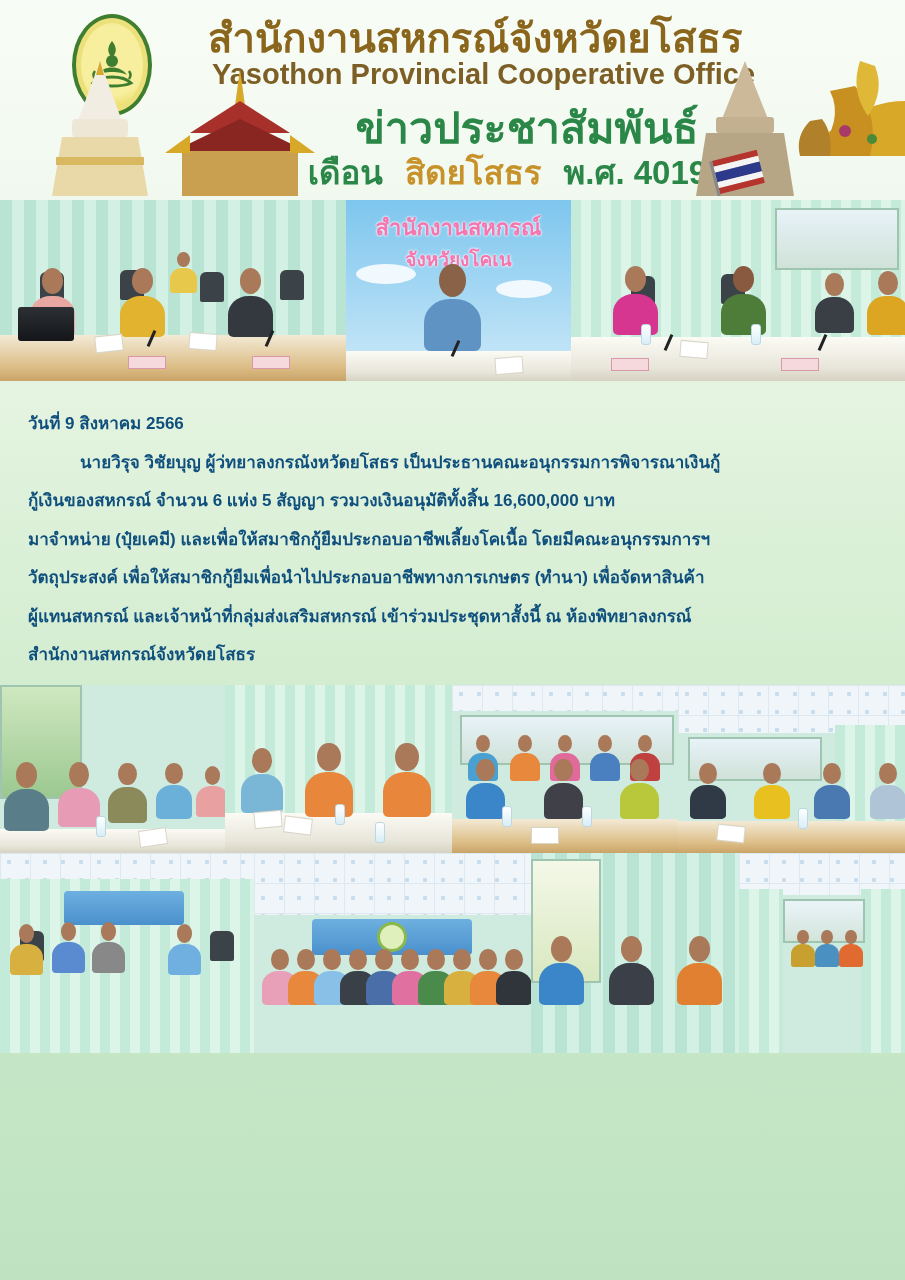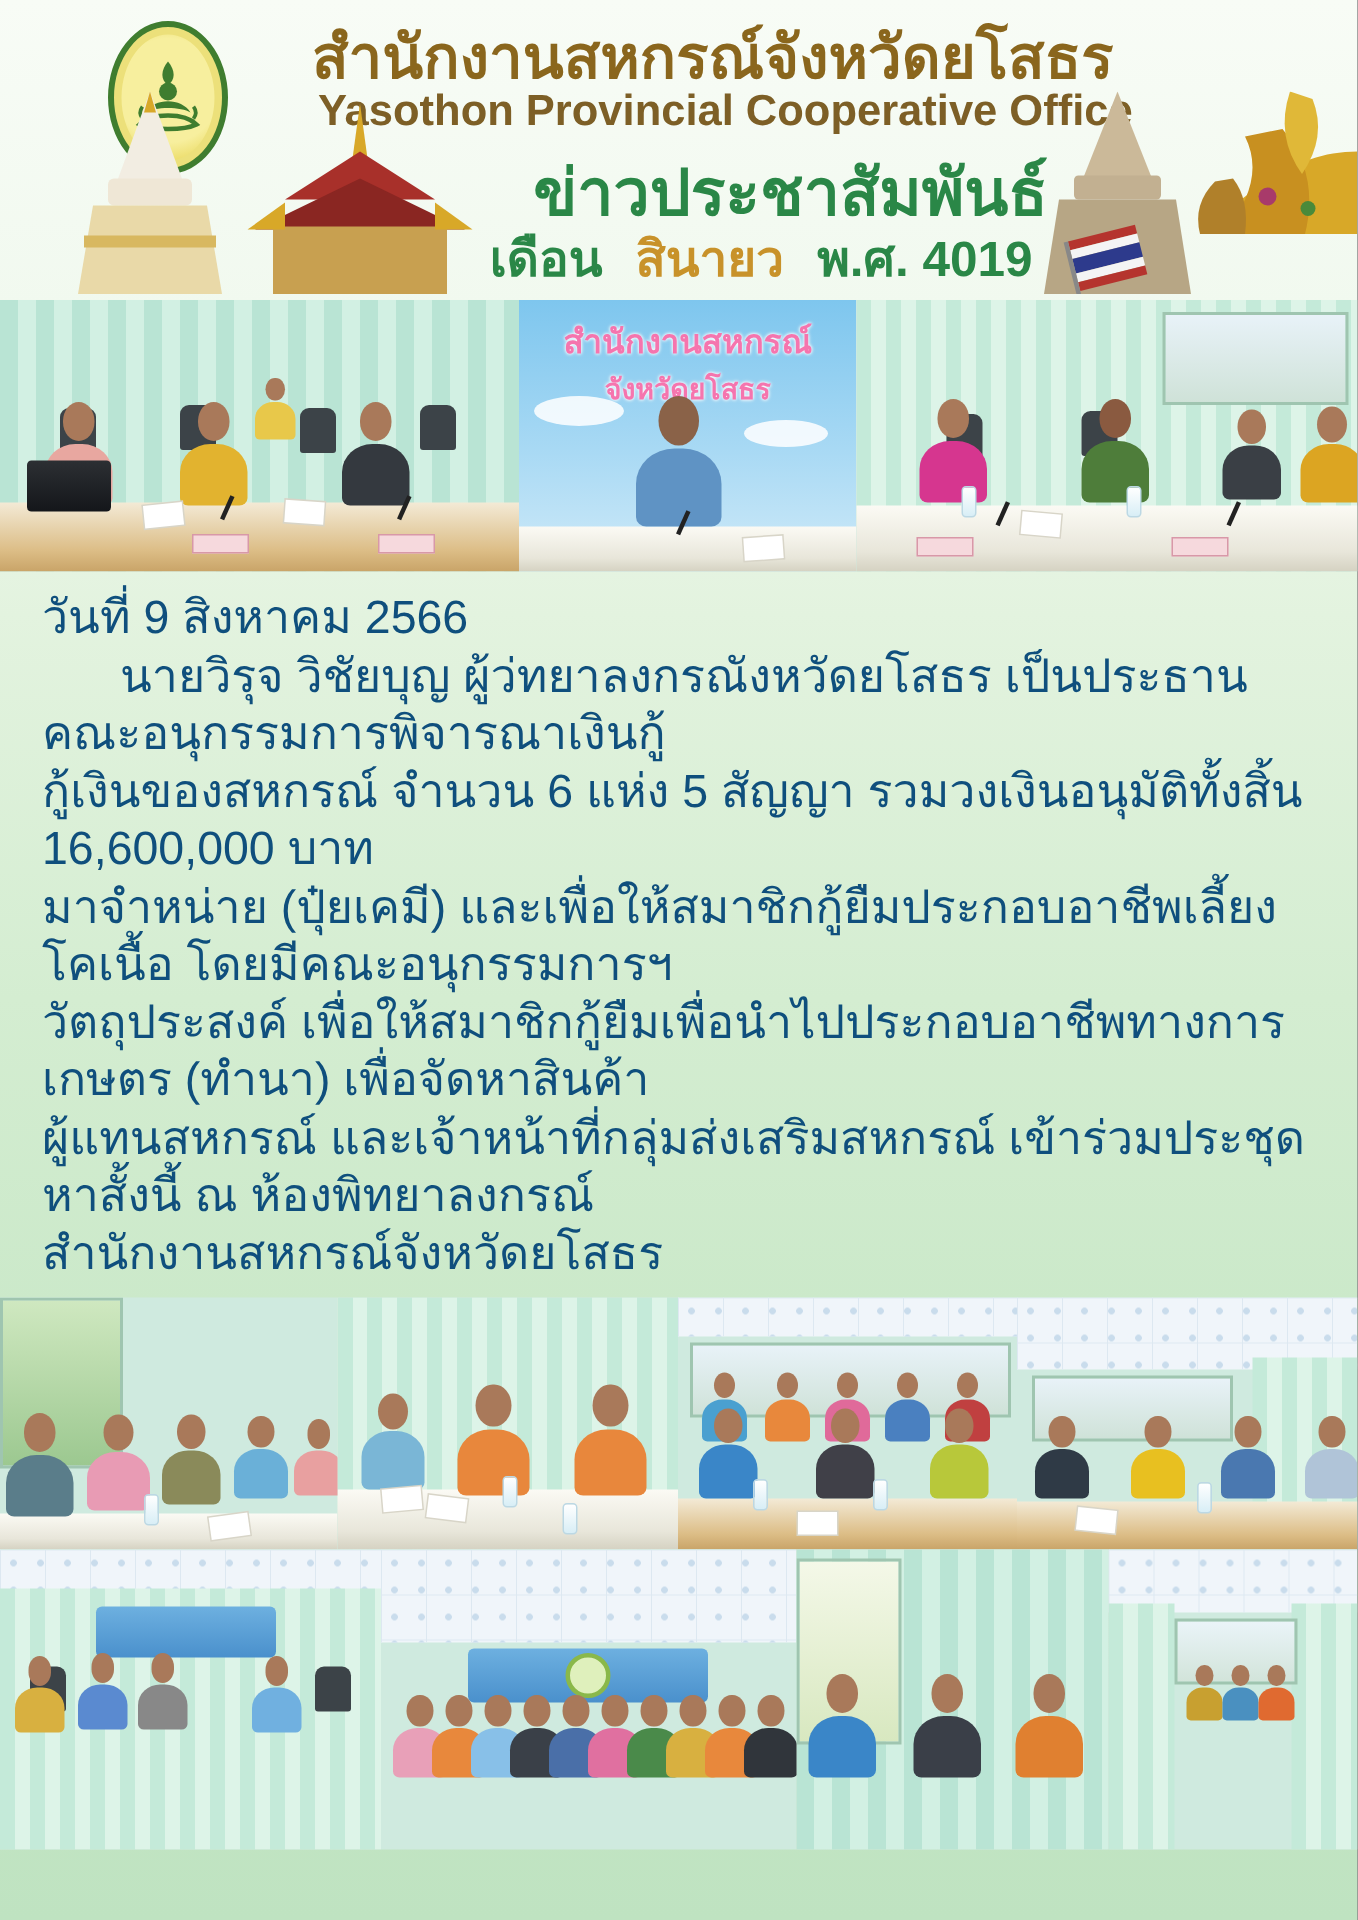--- a/index.html
+++ b/index.html
@@ -45,42 +45,42 @@
   .lap{position:absolute;width:56px;height:34px;background:linear-gradient(#2c2f33,#14161a);border-radius:3px;z-index:4;}
   .ban{position:absolute;background:linear-gradient(#6db0e0,#4a90cc);border-radius:4px;z-index:2;display:flex;align-items:center;justify-content:center;}
   .emb{width:24px;height:24px;border-radius:50%;background:#dff0bc;border:3px solid #8ab84a;}
   .sky{position:absolute;inset:0;background:linear-gradient(#7ec6ee 0%,#a8d9f4 55%,#cfeaf8 100%);}
   .cloud{position:absolute;background:#ffffff;border-radius:50%;opacity:.85;}
   .backdrop-txt{position:absolute;left:0;right:0;text-align:center;font-weight:800;color:#f575ae;
     text-shadow:0 0 2px #ffffff,0 0 3px #ffffff;z-index:2;white-space:nowrap;}
   .strip{display:flex;height:181px;margin-top:4px;}
   .row{display:flex;}
   
-  .article{padding:12px 28px 0 28px;color:#0f4f7d;font-size:31px;line-height:38.5px;font-weight:400;}
+  .article{padding:24px 28px 0 28px;color:#0f4f7d;font-size:17px;line-height:38.5px;font-weight:700;}
   .article .indent{text-indent:52px;}
 </style>
 </head>
 <body>
 
 <div class="page">
 
   <div class="header">
     <div class="logo">
       <svg viewBox="0 0 46 60">
         <path d="M23 6 C18 12 18 18 23 22 C28 18 28 12 23 6 Z" fill="#3f7d2f"></path>
         <circle cx="23" cy="26" r="6" fill="#3f7d2f"></circle>
         <path d="M8 40 C14 30 32 30 38 40 C32 36 14 36 8 40 Z" fill="#3f7d2f"></path>
         <path d="M4 48 C12 40 34 40 42 48 C34 52 12 52 4 48 Z" fill="none" stroke="#3f7d2f" stroke-width="3"></path>
         <path d="M6 44 Q3 40 6 36 M40 44 Q43 40 40 36" stroke="#3f7d2f" stroke-width="2.5" fill="none"></path>
       </svg>
     </div>
     <div class="org-th">สำนักงานสหกรณ์จังหวัดยโสธร</div>
     <div class="org-en">Yasothon Provincial Cooperative Office</div>
     <div class="news">ข่าวประชาสัมพันธ์</div>
-    <div class="month"><span>เดือน</span><span class="gold">สินายว</span><span>พ.ศ. 4019</span></div>
+    <div class="month"><span>เดือน</span><span class="gold">สิดยโสธร</span><span>พ.ศ. 4019</span></div>
 
     <svg class="hdr-decor" viewBox="0 0 905 135">
 
       <g>
         <polygon points="100,0 122,60 78,60" fill="#f2ede2"></polygon>
         <rect x="72" y="58" width="56" height="18" rx="4" fill="#efe7d6"></rect>
         <path d="M62 76 L138 76 L148 135 L52 135 Z" fill="#e9d9a8"></path>
         <polygon points="100,0 104,14 96,14" fill="#d8a828"></polygon>
         <rect x="56" y="96" width="88" height="8" fill="#d8b860"></rect>
       </g>
@@ -141,21 +141,21 @@
       <span class="nc" style="left:252px;bottom:12px"></span>
       <span class="mic" style="left:150px;bottom:34px"></span>
       <span class="mic" style="left:268px;bottom:34px"></span>
     </div>
 
     <div class="ph" style="width:225px">
       <div class="sky"></div>
       <span class="cloud" style="left:10px;top:64px;width:60px;height:20px"></span>
       <span class="cloud" style="left:150px;top:80px;width:56px;height:18px"></span>
       <div class="backdrop-txt" style="top:10px;font-size:22px">สำนักงานสหกรณ์</div>
-      <div class="backdrop-txt" style="top:44px;font-size:19px">จังหวัดยโสธร</div>
+      <div class="backdrop-txt" style="top:44px;font-size:19px">จังหวัยงโคเน</div>
       <span class="ps" style="--x:78px;--s:1.9;--b:30px;--c:#5f93c4;--hd:#8a6248"></span>
       <div class="tbw" style="--h:30px"></div>
       <span class="mic" style="left:108px;bottom:24px"></span>
       <span class="pa" style="left:150px;bottom:8px;transform:rotate(-4deg)"></span>
     </div>
 
     <div class="ph" style="width:334px">
       <div class="cur2"></div>
       <div class="win" style="right:6px;top:8px;width:120px;height:58px"></div>
       <span class="ch" style="left:60px;top:76px"></span>

